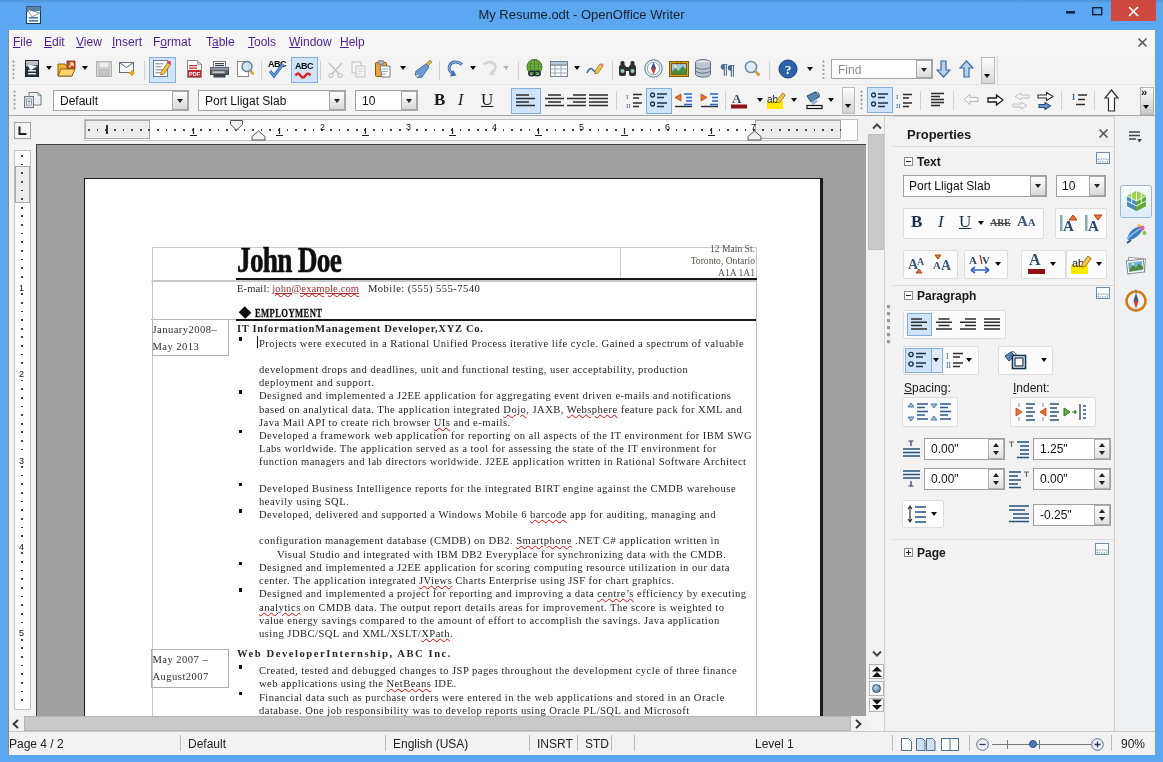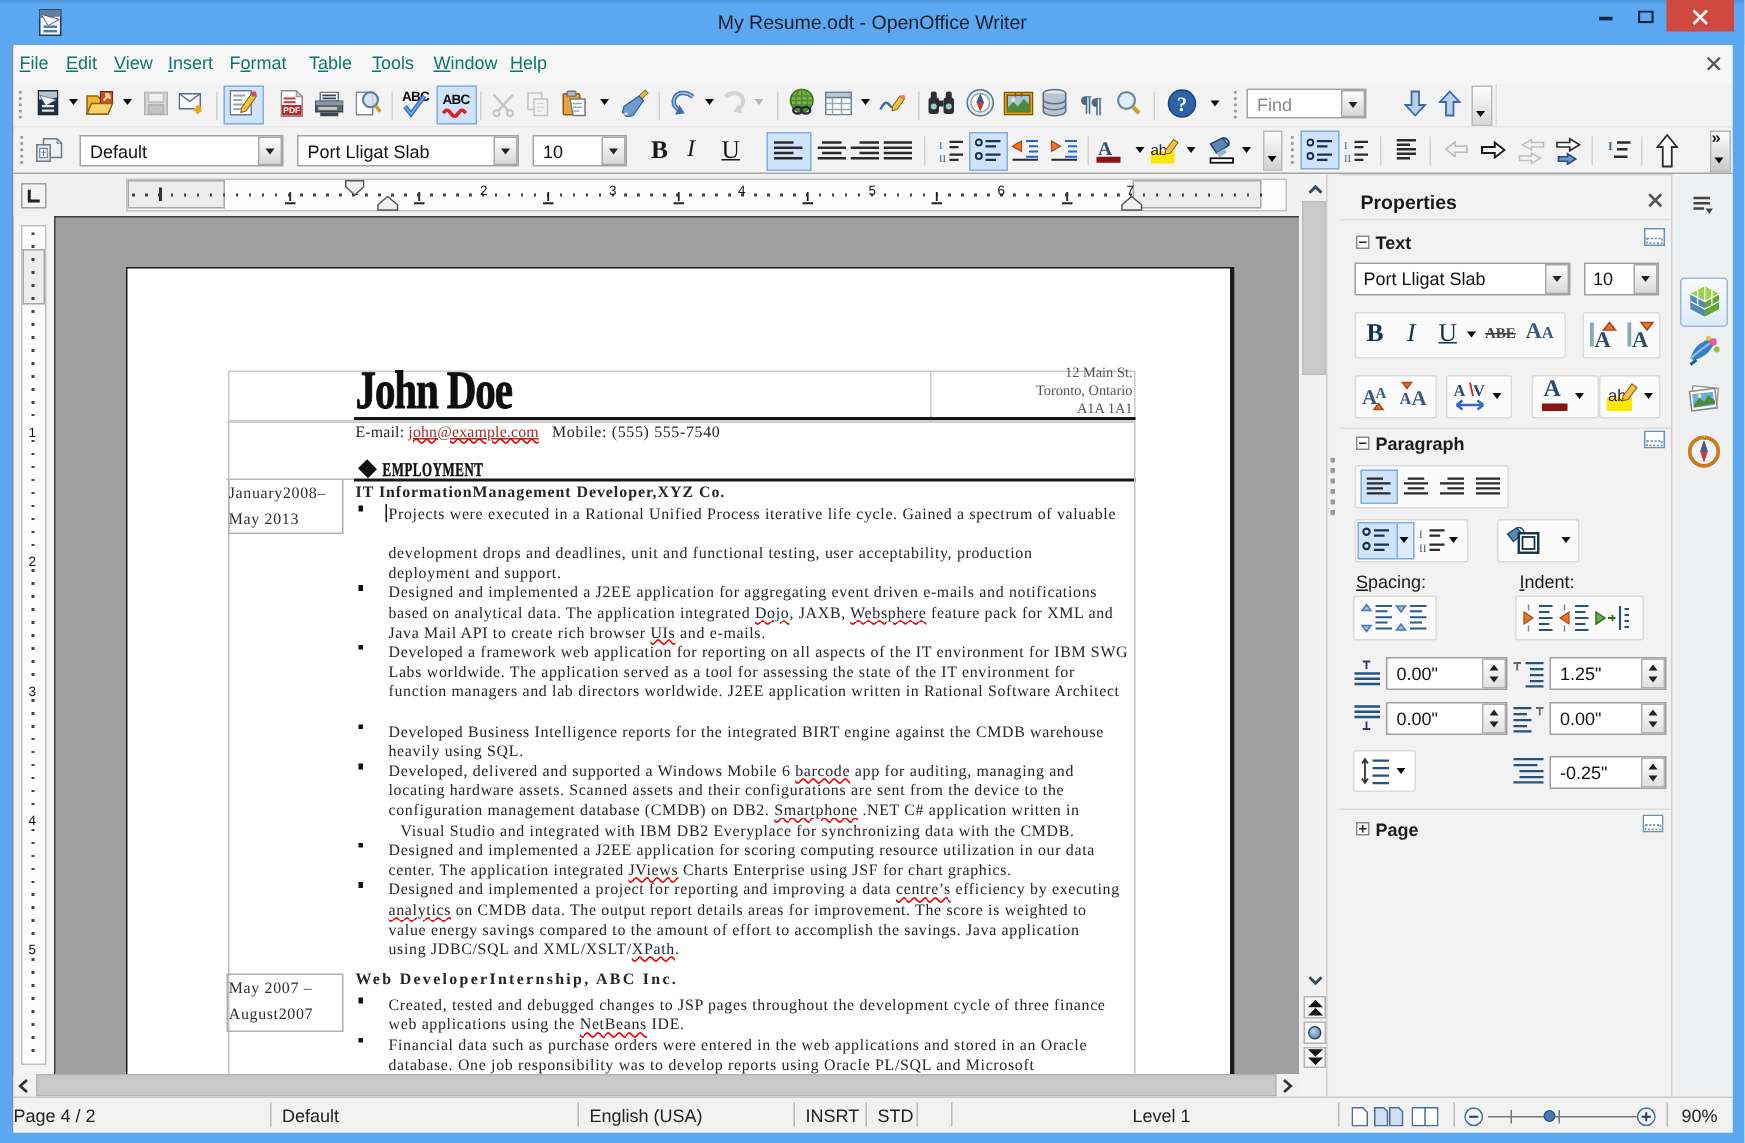--- a/index.html
+++ b/index.html
@@ -3,21 +3,21 @@
 <style>
 *{margin:0;padding:0;box-sizing:border-box}
 html,body{width:1163px;height:762px;overflow:hidden}
 body{font-family:"Liberation Sans",sans-serif;position:relative;background:#5ba7f1}
 .abs,.ico{position:absolute}
 #titlebar{position:absolute;left:0;top:0;width:1163px;height:30px;background:linear-gradient(#4e95da,#5ba7f1 12%,#5ba7f1)}
 #title{position:absolute;left:0;top:7px;width:1163px;text-align:center;font-size:13px;color:#16202b}
 #closebtn{position:absolute;left:1111px;top:0;width:45px;height:21px;background:#ce4a41}
 #frameline{position:absolute;left:8px;top:30px;width:1147px;height:725px;border-left:1px solid #8a8a8a;background:#f3f3f3}
 #menubar{position:absolute;left:9px;top:30px;width:1146px;height:26px;background:#f6f6f6}
-.mi{position:absolute;top:5px;font-size:12px;color:#0f766e}
+.mi{position:absolute;top:5px;font-size:12px;color:#4c1d95}
 #tb1{position:absolute;left:9px;top:56px;width:1146px;height:29px;background:#f3f3f3;border-bottom:1px solid #e7e7e7}
 #tb2{position:absolute;left:9px;top:86px;width:1146px;height:30px;background:#f3f3f3;border-bottom:1px solid #a6a6a6}
 .grip{position:absolute;width:3px;background-image:radial-gradient(circle at 1.5px 1.5px,#999 30%,rgba(0,0,0,0) 40%);background-size:3px 4.2px}
 .tsep{position:absolute;width:1px;height:19px;background:#d2d2d2}
 .caret{position:absolute;width:0;height:0;border-left:3.5px solid transparent;border-right:3.5px solid transparent;border-top:4px solid #0a0a0a}
 .hib{position:absolute;background:#cfe4fa;border:1px solid #84aede}
 .combo{position:absolute;background:#fff;border:1px solid #a3a3a3;font-size:12px;color:#111}
 .combo .dd,.sfield .dd{position:absolute;right:0px;top:0px;bottom:0px;width:16px;background:linear-gradient(#fdfdfd,#d9d9d9);border:1px solid #a8a8a8}
 .combo .dd:after,.sfield .dd:after{content:"";position:absolute;left:4px;top:7px;width:0;height:0;border-left:3.5px solid transparent;border-right:3.5px solid transparent;border-top:4.5px solid #222}
 #rulerrow{position:absolute;left:9px;top:116px;width:857px;height:28px;background:#f1f1f1}
@@ -249,21 +249,21 @@
     <path d="M11.5 11.5l4 4" stroke="#caa02a" stroke-width="2.6"></path>
   </svg>
 <div class="tsep" style="left:769px;top:61px"></div>
 <svg class="ico" style="left:778px;top:59px" width="20" height="20" viewBox="0 0 20 20">
     <circle cx="10" cy="10" r="9" fill="#2c62a8"></circle>
     <circle cx="10" cy="10" r="9" fill="none" stroke="#1c427a"></circle>
     <text x="10" y="14.8" font-size="13.5" font-weight="bold" fill="#fff" text-anchor="middle" font-family="Liberation Serif">?</text>
   </svg>
 <div class="caret" style="left:807px;top:67px"></div>
 <div class="grip" style="left:822px;top:60px;height:19px"></div>
-<div class="combo" style="left:831px;top:59px;width:80px;height:20px">
+<div class="combo" style="left:831px;top:59px;width:102px;height:20px">
     <span style="position:absolute;left:6px;top:3px;color:#8a8a8a">Find</span>
     <div class="dd"></div>
   </div>
 <svg class="ico" style="left:936px;top:60px" width="15" height="18" viewBox="0 0 15 18">
     <path d="M5 1h5v9h4l-6.5 7L1 10h4z" fill="#b8d0ea" stroke="#3a6ba8" stroke-width="1.2"></path>
   </svg>
 <svg class="ico" style="left:959px;top:60px" width="15" height="18" viewBox="0 0 15 18">
     <path d="M5 17h5V8h4L7.5 1 1 8h4z" fill="#b8d0ea" stroke="#3a6ba8" stroke-width="1.2"></path>
   </svg>
 <div class="abs" style="left:981px;top:57px;width:14px;height:27px;background:linear-gradient(#fdfdfd,#d8d8d8);border:1px solid #bbb"></div>
@@ -478,23 +478,22 @@
 <div class="bl" style="left:174px;top:236.6px">Java Mail API to create rich browser <span class="wavy">UIs</span> and e-mails.</div>
 <div class="bsq" style="left:153.5px;top:250.5px"></div>
 <div class="bl" style="left:174px;top:263.1px">Labs worldwide. The application served as a tool for assessing the state of the IT environment for</div>
 <div class="bl" style="left:174px;top:249.9px">Developed a framework web application for reporting on all aspects of the IT environment for IBM SWG</div>
 <div class="bl" style="left:174px;top:276.2px">function managers and lab directors worldwide. J2EE application written in Rational Software Architect</div>
 <div class="bsq" style="left:153.5px;top:303.5px"></div>
 <div class="bl" style="left:174px;top:302.7px">Developed Business Intelligence reports for the integrated BIRT engine against the CMDB warehouse</div>
 <div class="bl" style="left:174px;top:315.9px">heavily using SQL.</div>
 <div class="bsq" style="left:153.5px;top:330px"></div>
 <div class="bl" style="left:174px;top:329.1px">Developed, delivered and supported a Windows Mobile 6 <span class="wavy">barcode</span> app for auditing, managing and</div>
-<div class="bl" style="left:174px;top:342.2px">locating hardware assets. Scanned assets and their configurations are sent from the device to the</div>
 <div class="bl" style="left:174px;top:355.4px">configuration management database (CMDB) on DB2. <span class="wavy">Smartphone</span> .NET C# application written in</div>
-<div class="bl" style="left:182px;top:368.6px">Visual Studio and integrated with IBM DB2 Everyplace for synchronizing data with the CMDB.</div>
+<div class="bl" style="left:192px;top:368.6px">Visual Studio and integrated with IBM DB2 Everyplace for synchronizing data with the CMDB.</div>
 <div class="bsq" style="left:153.5px;top:382.5px"></div>
 <div class="bl" style="left:174px;top:381.9px">Designed and implemented a J2EE application for scoring computing resource utilization in our data</div>
 <div class="bl" style="left:174px;top:395.1px">center. The application integrated <span class="wavy">JViews</span> Charts Enterprise using JSF for chart graphics.</div>
 <div class="bsq" style="left:153.5px;top:409px"></div>
 <div class="bl" style="left:174px;top:408.3px">Designed and implemented a project for reporting and improving a data <span class="wavy">centre’s</span> efficiency by executing</div>
 <div class="bl" style="left:174px;top:434.6px">value energy savings compared to the amount of effort to accomplish the savings. Java application</div>
 <div class="bl" style="left:174px;top:421.5px"><span class="wavy">analytics</span> on CMDB data. The output report details areas for improvement. The score is weighted to</div>
 <div class="bl" style="left:174px;top:447.8px">using JDBC/SQL and XML/XSLT/<span class="wavy">XPath</span>.</div>
 
 <div class="abs" style="left:66px;top:470px;width:77.5px;height:39px;border:1px solid #b0b0b0"></div>

